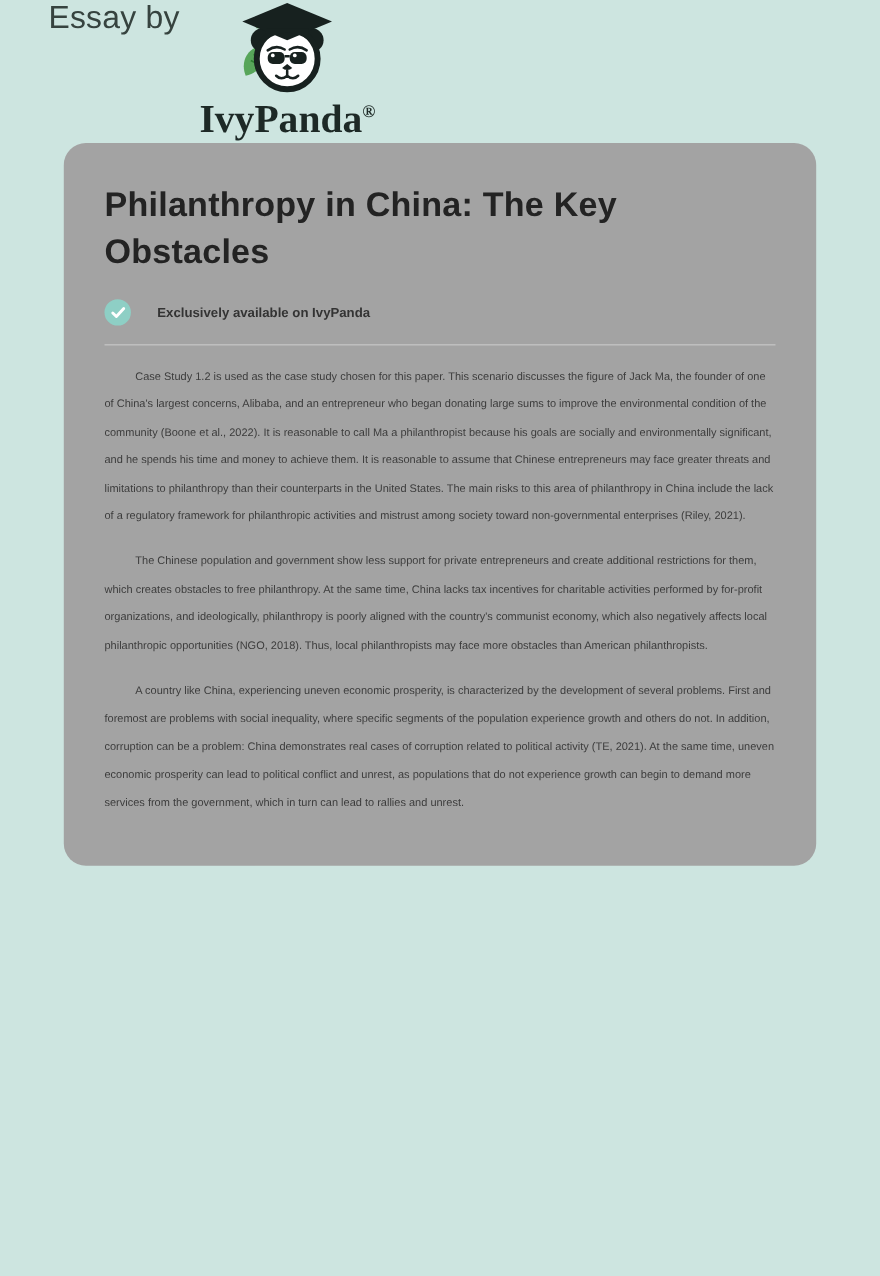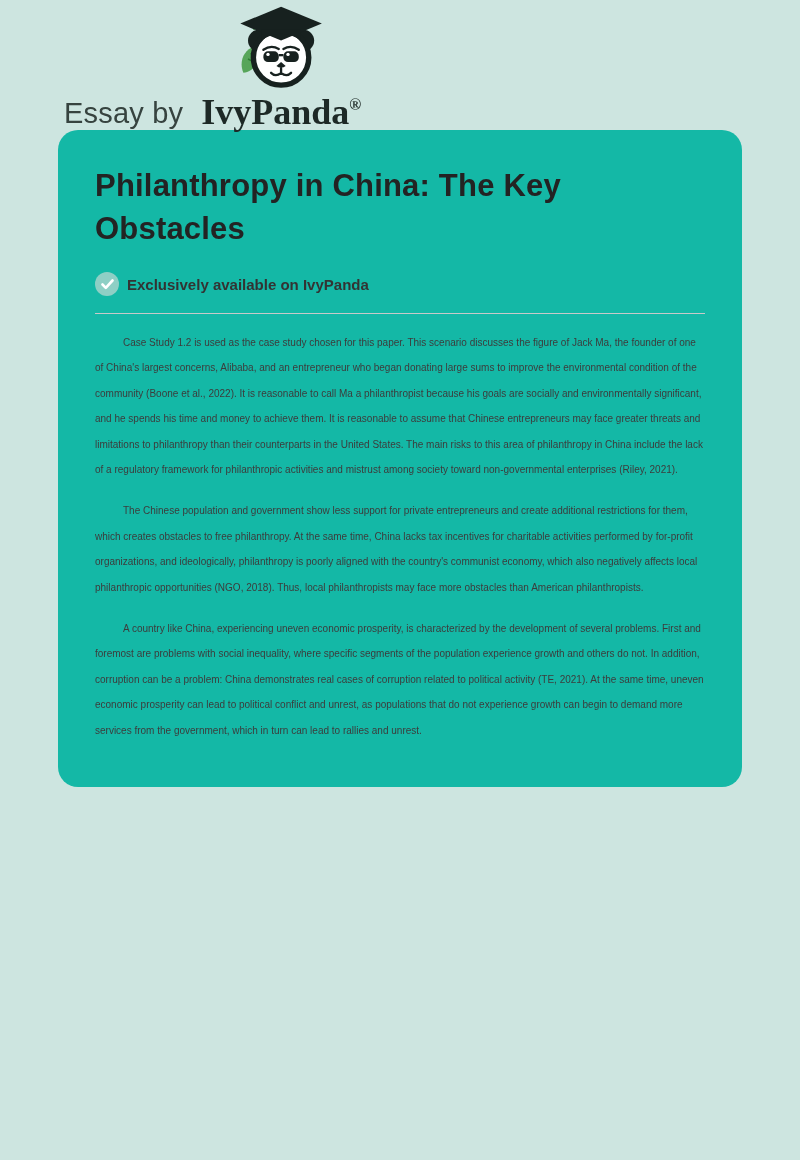--- a/index.html
+++ b/index.html
@@ -10,22 +10,22 @@
     width: 800px;
     height: 1160px;
     background: #cde5e0;
     font-family: "Liberation Sans", sans-serif;
     overflow: hidden;
   }
   
   .site-header {
     height: 130px;
     display: flex;
-    align-items: flex-end;
-    padding-left: 64px;
+    align-items: flex-start;
+    padding-left: 44px;
     box-sizing: border-box;
   }
   .essay-by {
     font-size: 29px;
     color: #36433f;
     letter-spacing: 0.2px;
   }
   .logo-wrap {
     display: flex;
     align-items: center;
@@ -46,21 +46,21 @@
   }
   .brand sup {
     font-size: 16px;
     font-weight: bold;
     vertical-align: 14px;
   }
   
   .card {
     width: 684px;
     margin: 0 auto;
-    background: #14b8a6;
+    background: #a3a3a3;
     border-radius: 20px;
     padding: 30px 37px 44px 37px;
     box-sizing: border-box;
   }
   .card h1 {
     margin: 4px 0 0 0;
     font-size: 31px;
     line-height: 43px;
     font-weight: bold;
     color: #232323;
@@ -75,22 +75,22 @@
     width: 24px;
     height: 24px;
     border-radius: 50%;
     background: #8ecfc5;
     display: flex;
     align-items: center;
     justify-content: center;
     flex: 0 0 auto;
   }
   .badge-label {
-    margin-left: 8px;
-    font-size: 15px;
+    margin-left: 24px;
+    font-size: 12px;
     font-weight: bold;
     color: #333333;
   }
   .divider {
     border: none;
     border-top: 1px solid #c9c9c9;
     margin: 17px 0 0 0;
   }
   .card p.body-para {
     margin: 16px 0 0 0;

